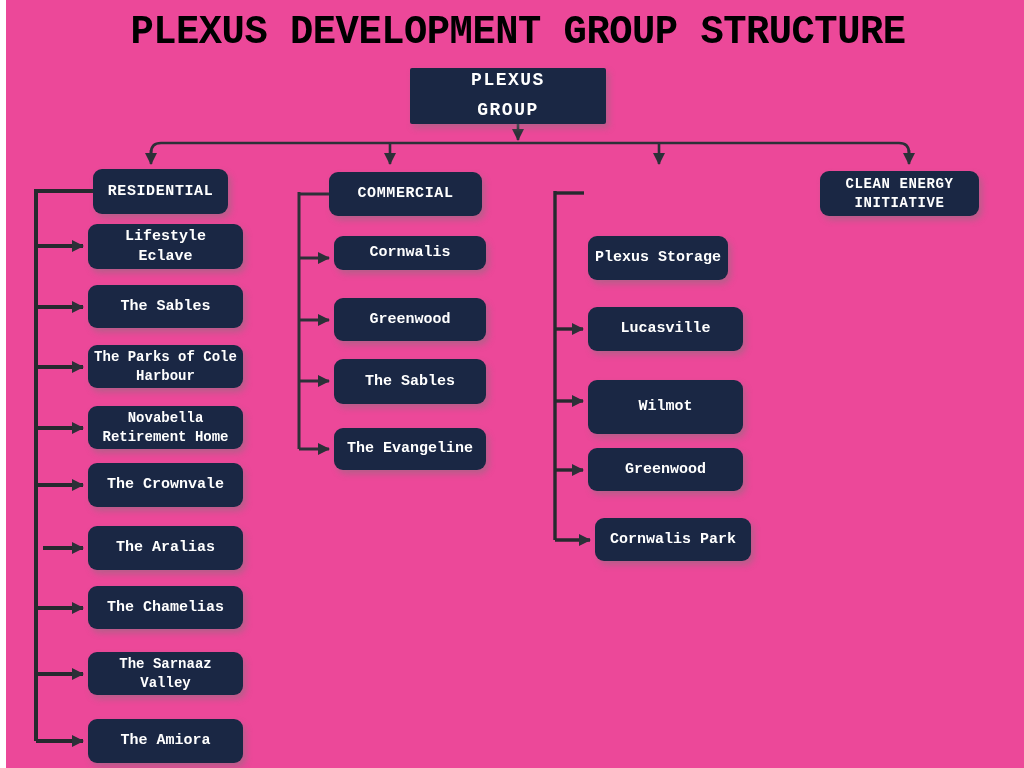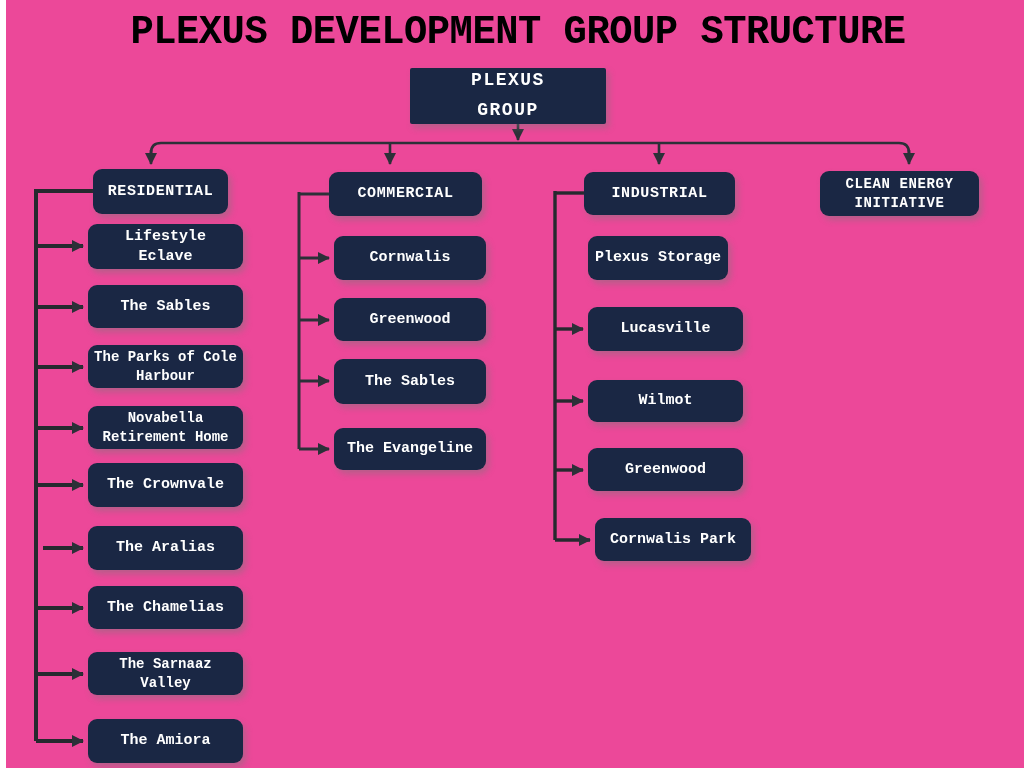--- a/index.html
+++ b/index.html
@@ -112,41 +112,40 @@
       <path d="M549,470 H577" marker-end="url(#arrow)"></path>
       <path d="M549,540 H584" marker-end="url(#arrow)"></path>
     </g>
   </svg>
 
   <div class="node root" style="left:404px;top:68px;width:196px;height:56px">PLEXUS
 GROUP</div>
 
   <div class="node cat" style="left:87px;top:169px;width:135px;height:45px">RESIDENTIAL</div>
   <div class="node cat" style="left:323px;top:172px;width:153px;height:44px">COMMERCIAL</div>
-  <div class="node cat" style="left:578px;top:172px;width:151px;height:43px">INDUSTRIAL</div>
   <div class="node cat small" style="left:814px;top:171px;width:159px;height:45px">CLEAN ENERGY
 INITIATIVE</div>
 
   <div class="node" style="left:82px;top:224px;width:155px;height:45px">Lifestyle Eclave</div>
   <div class="node highlighted" style="left:82px;top:285px;width:155px;height:43px">The Sables</div>
   <div class="node small" style="left:82px;top:345px;width:155px;height:43px">The Parks of Cole
 Harbour</div>
   <div class="node small" style="left:82px;top:406px;width:155px;height:43px">Novabella
 Retirement Home</div>
   <div class="node" style="left:82px;top:463px;width:155px;height:44px">The Crownvale</div>
   <div class="node" style="left:82px;top:526px;width:155px;height:44px">The Aralias</div>
   <div class="node" style="left:82px;top:586px;width:155px;height:43px">The Chamelias</div>
   <div class="node small" style="left:82px;top:652px;width:155px;height:43px">The Sarnaaz
 Valley</div>
   <div class="node" style="left:82px;top:719px;width:155px;height:44px">The Amiora</div>
 
-  <div class="node" style="left:328px;top:236px;width:152px;height:44px">Cornwalis</div>
+  <div class="node" style="left:328px;top:236px;width:152px;height:34px">Cornwalis</div>
   <div class="node" style="left:328px;top:298px;width:152px;height:43px">Greenwood</div>
   <div class="node" style="left:328px;top:359px;width:152px;height:45px">The Sables</div>
   <div class="node" style="left:328px;top:428px;width:152px;height:42px">The Evangeline</div>
 
   <div class="node" style="left:582px;top:236px;width:140px;height:44px">Plexus Storage</div>
   <div class="node" style="left:582px;top:307px;width:155px;height:44px">Lucasville</div>
-  <div class="node" style="left:582px;top:380px;width:155px;height:42px">Wilmot</div>
+  <div class="node" style="left:582px;top:380px;width:155px;height:54px">Wilmot</div>
   <div class="node" style="left:582px;top:448px;width:155px;height:43px">Greenwood</div>
   <div class="node" style="left:589px;top:518px;width:156px;height:43px">Cornwalis Park</div>
 
 </div>
 
 </body></html>

